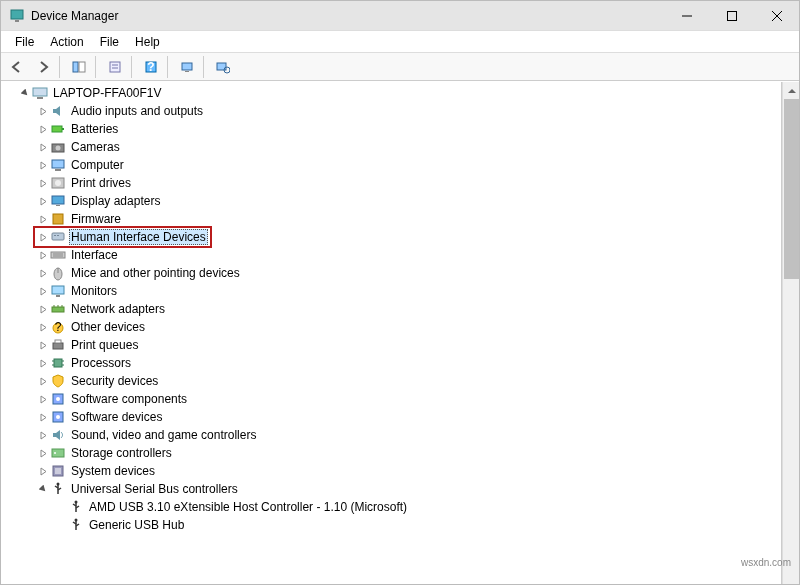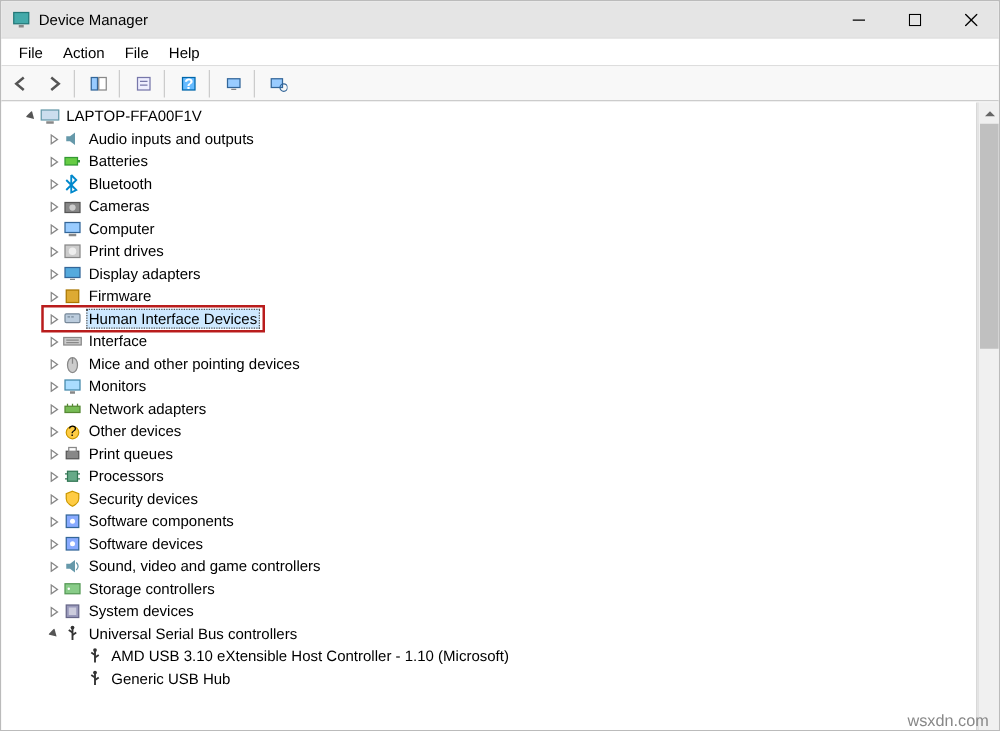--- a/index.html
+++ b/index.html
@@ -28,21 +28,21 @@
 
 .tree { padding: 2px 0; }
 .node { display: flex; align-items: center; height: 18px; white-space: nowrap; }
 .indent { display: inline-block; width: 18px; height: 18px; }
 .expand { width: 12px; display: flex; align-items: center; justify-content: center; color: #666; font-size: 9px; cursor: pointer; }
 .dev-icon { width: 16px; height: 16px; margin: 0 3px 0 1px; display: flex; align-items: center; justify-content: center; }
 .label { font-size: 12px; color: #000; padding: 1px 2px; }
 .selected .label { background: #cde8ff; border: 1px dotted #555; padding: 0 1px; }
 .highlight-box { border: 2px solid #b91c1c; padding: 1px 2px; display: inline-flex; align-items: center; height: 22px; margin-left: -4px; }
 
-.watermark { position: absolute; bottom: 0; right: 8px; font-size: 13px; color: #888; }
+.watermark { position: absolute; bottom: 16px; right: 8px; font-size: 10px; color: #888; }
 
 svg { display: block; }
 </style>
 </head>
 <body>
 
 <div class="titlebar">
   <span class="title-icon">
     <svg viewBox="0 0 16 16">
         <rect x="2" y="2" width="12" height="9" fill="#4aa" stroke="#277"></rect>
@@ -178,35 +178,20 @@
         <div class="node ">
           <span class="indent"></span>
           <span class="indent"></span>
           <span class="expand">
             <svg width="9" height="9" viewBox="0 0 9 9">
               <path d="M2 1 L7 4.5 L2 8 Z" fill="none" stroke="#888"></path>
             </svg>
           </span>
           <span class="dev-icon">
             <svg width="16" height="16" viewBox="0 0 16 16">
-              <path d="M7 1 L11 5 L7 9 L11 13 L7 15 L7 1 M3 5 L7 9 M3 13 L7 9" fill="none" stroke="#08c" stroke-width="1.5"></path>
-            </svg>
-          </span>
-          <span class="label">Bluetooth</span>
-        </div>
-        <div class="node ">
-          <span class="indent"></span>
-          <span class="indent"></span>
-          <span class="expand">
-            <svg width="9" height="9" viewBox="0 0 9 9">
-              <path d="M2 1 L7 4.5 L2 8 Z" fill="none" stroke="#888"></path>
-            </svg>
-          </span>
-          <span class="dev-icon">
-            <svg width="16" height="16" viewBox="0 0 16 16">
               <rect x="2" y="5" width="12" height="8" fill="#888" stroke="#555"></rect>
               <circle cx="8" cy="9" r="2.5" fill="#ccc"></circle>
             </svg>
           </span>
           <span class="label">Cameras</span>
         </div>
         <div class="node ">
           <span class="indent"></span>
           <span class="indent"></span>
           <span class="expand">

